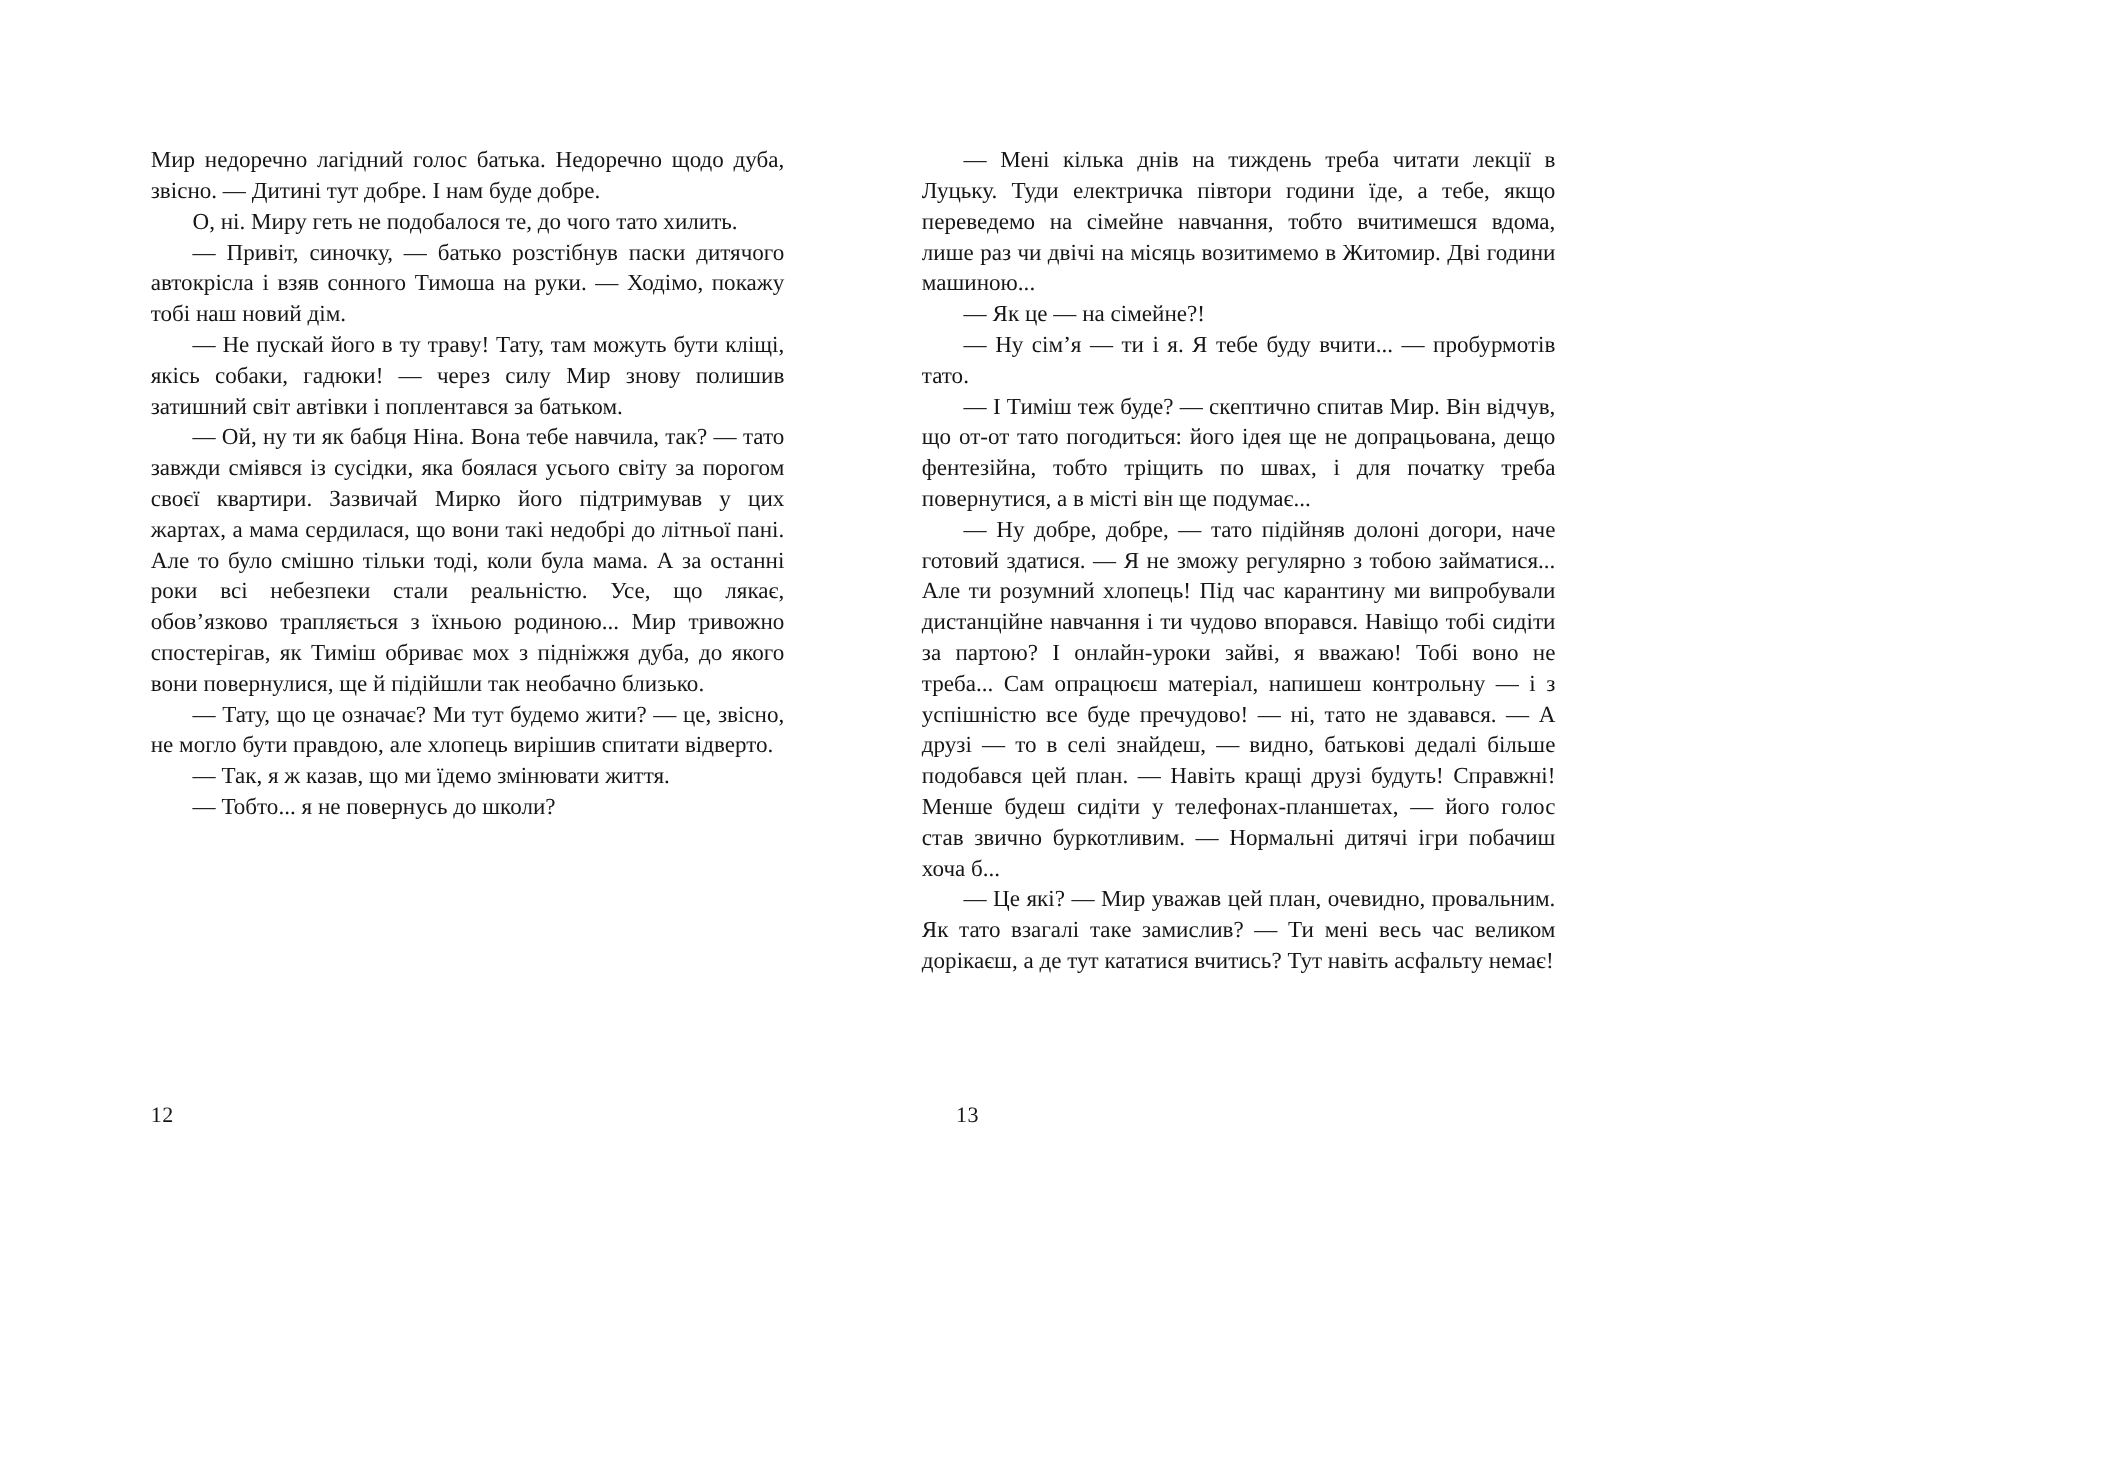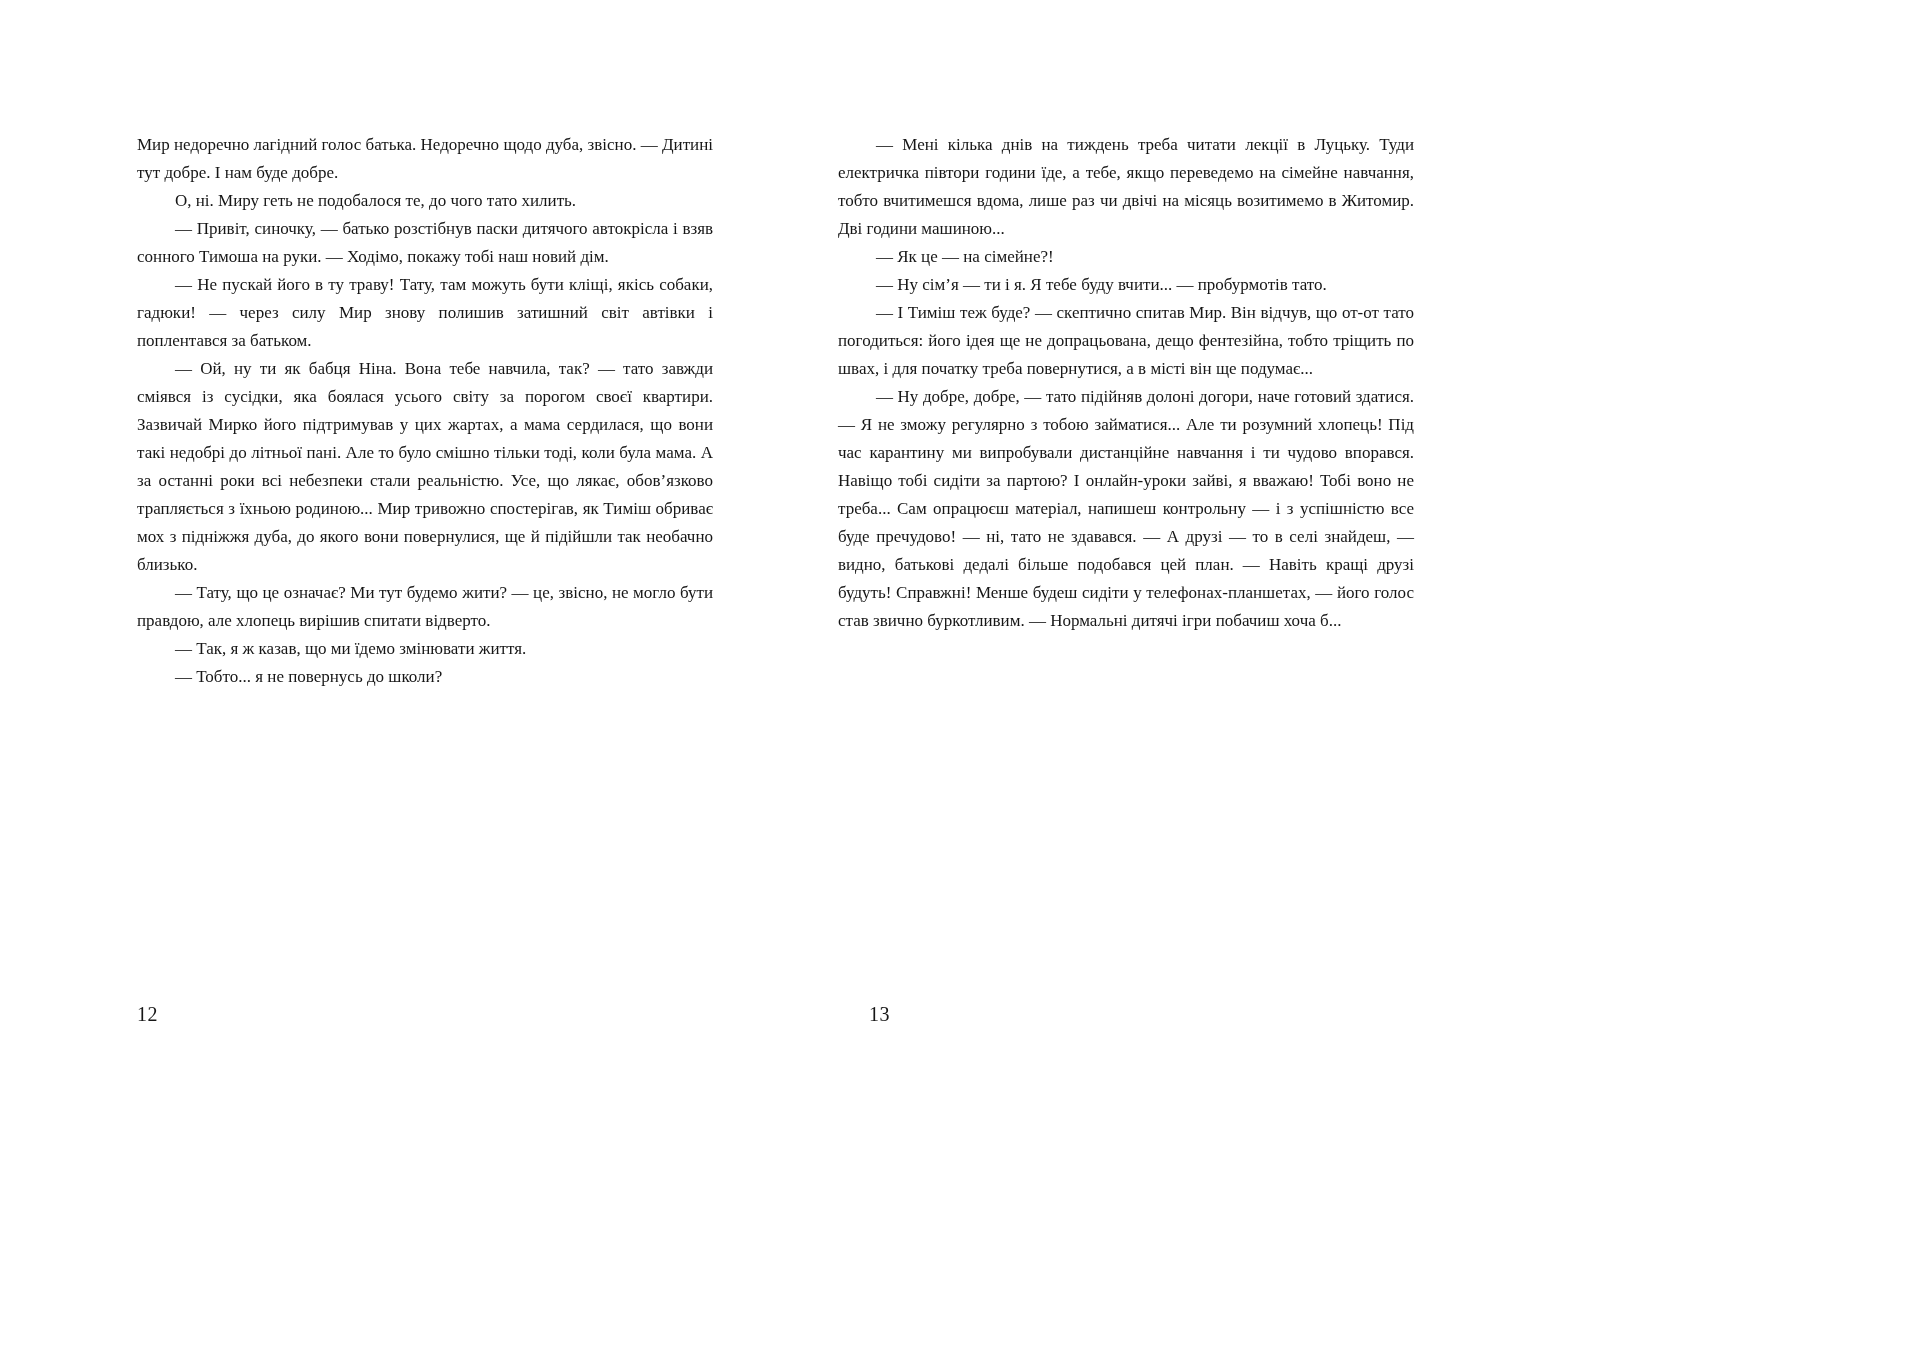--- a/index.html
+++ b/index.html
@@ -14,21 +14,21 @@
     color: #161616;
   }
   .page-col {
     position: absolute;
     top: 131px;
     width: 576px;
   }
   .col-left  { left: 137px; }
   .col-right { left: 838px; }
   .page-col p {
-    font-size: 17px;
+    font-size: 21px;
     line-height: 28px;
     text-align: justify;
     text-indent: 38px;
   }
   .page-col p.no-indent { text-indent: 0; }
   .page-number {
     position: absolute;
     top: 1003px;
     width: 576px;
     font-size: 20px;
@@ -53,18 +53,19 @@
     <p>— Так, я ж казав, що ми їдемо змінювати життя.</p>
     <p>— Тобто... я не повернусь до школи?</p>
   </div>
 
   <div class="page-col col-right">
     <p>— Мені кілька днів на тиждень треба читати лекції в Луцьку. Туди електричка півтори години їде, а тебе, якщо переведемо на сімейне навчання, тобто вчитимешся вдома, лише раз чи двічі на місяць возитимемо в Житомир. Дві години машиною...</p>
     <p>— Як це — на сімейне?!</p>
     <p>— Ну сім’я — ти і я. Я тебе буду вчити... — пробурмотів тато.</p>
     <p>— І Тиміш теж буде? — скептично спитав Мир. Він відчув, що от-от тато погодиться: його ідея ще не допрацьована, дещо фентезійна, тобто тріщить по швах, і для початку треба повернутися, а в місті він ще подумає...</p>
     <p>— Ну добре, добре, — тато підійняв долоні догори, наче готовий здатися. — Я не зможу регулярно з тобою займатися... Але ти розумний хлопець! Під час карантину ми випробували дистанційне навчання і ти чудово впорався. Навіщо тобі сидіти за партою? І онлайн-уроки зайві, я вважаю! Тобі воно не треба... Сам опрацюєш матеріал, напишеш контрольну — і з успішністю все буде пречудово! — ні, тато не здавався. — А друзі — то в селі знайдеш, — видно, батькові дедалі більше подобався цей план. — Навіть кращі друзі будуть! Справжні! Менше будеш сидіти у телефонах-планшетах, — його голос став звично буркотливим. — Нормальні дитячі ігри побачиш хоча б...</p>
+    <p>— Це які? — Мир уважав цей план, очевидно, провальним. Як тато взагалі таке замислив? — Ти мені весь час великом дорікаєш, а де тут кататися вчитись? Тут навіть асфальту немає!</p>
   </div>
 
   <div class="page-number num-left">12</div>
   <div class="page-number num-right">13</div>
 
 </div>
 
 </body></html>

